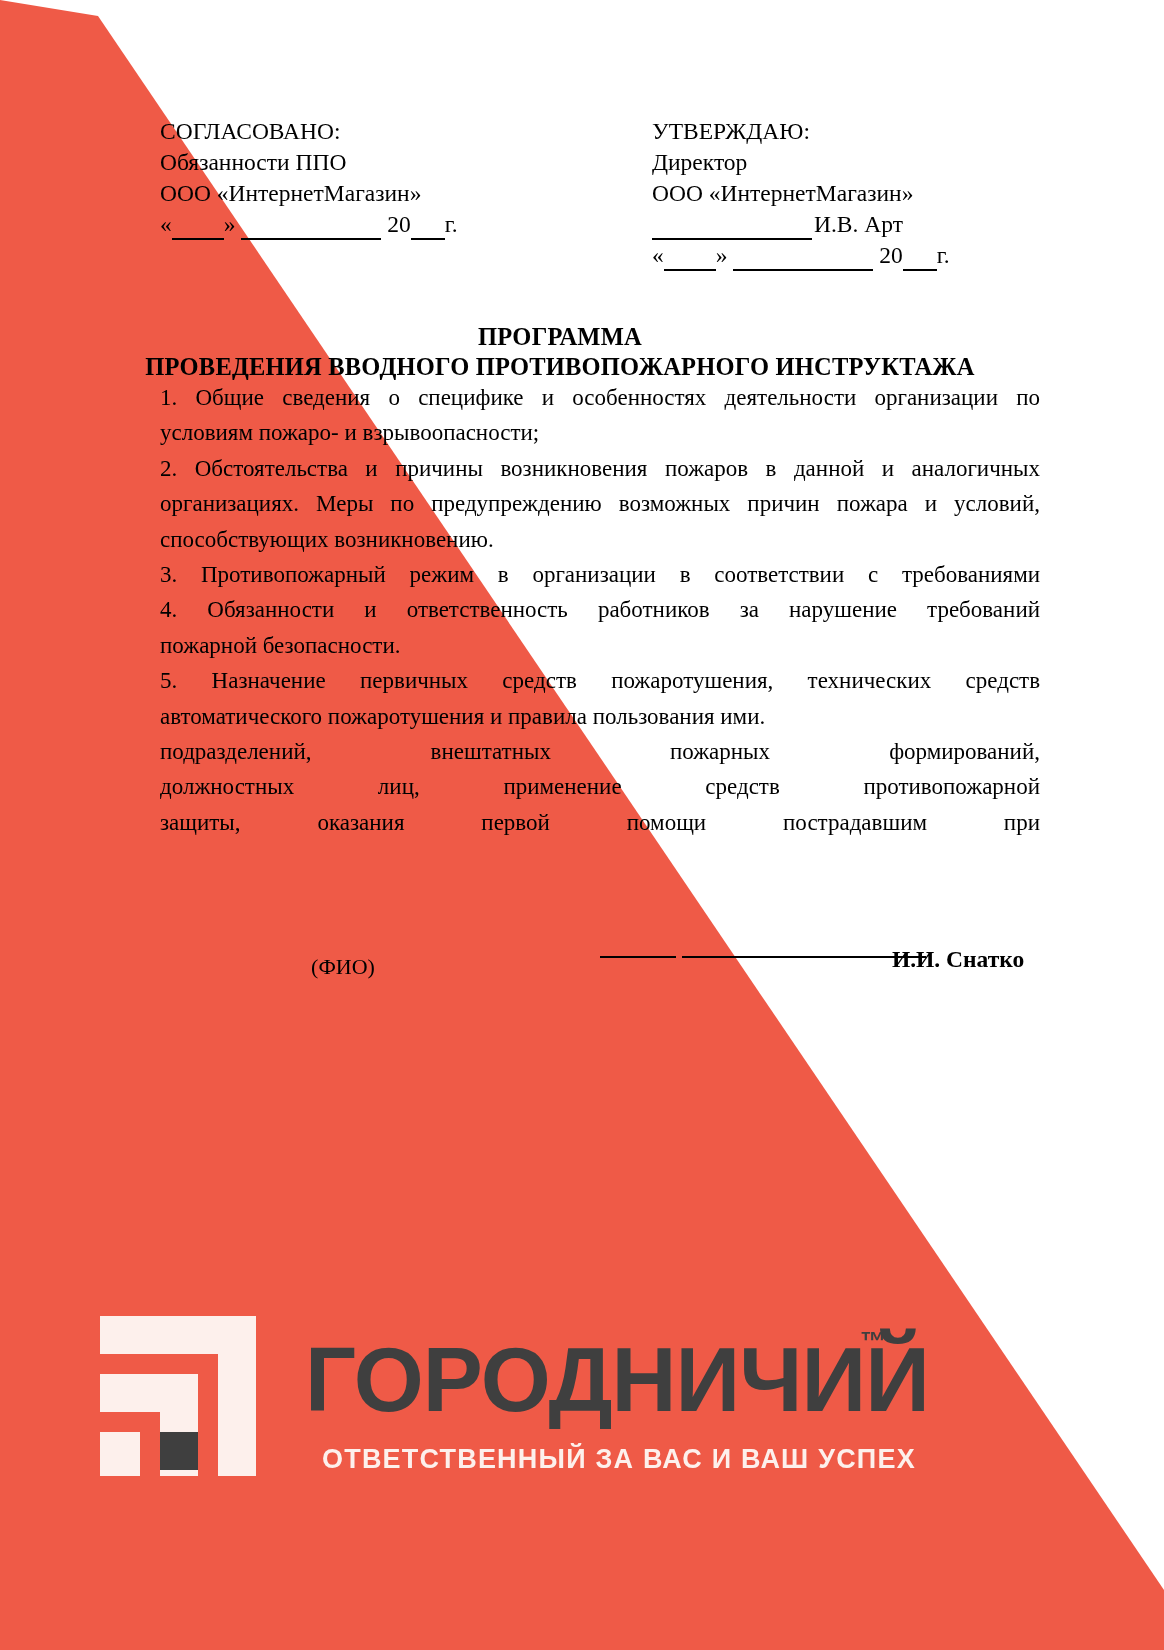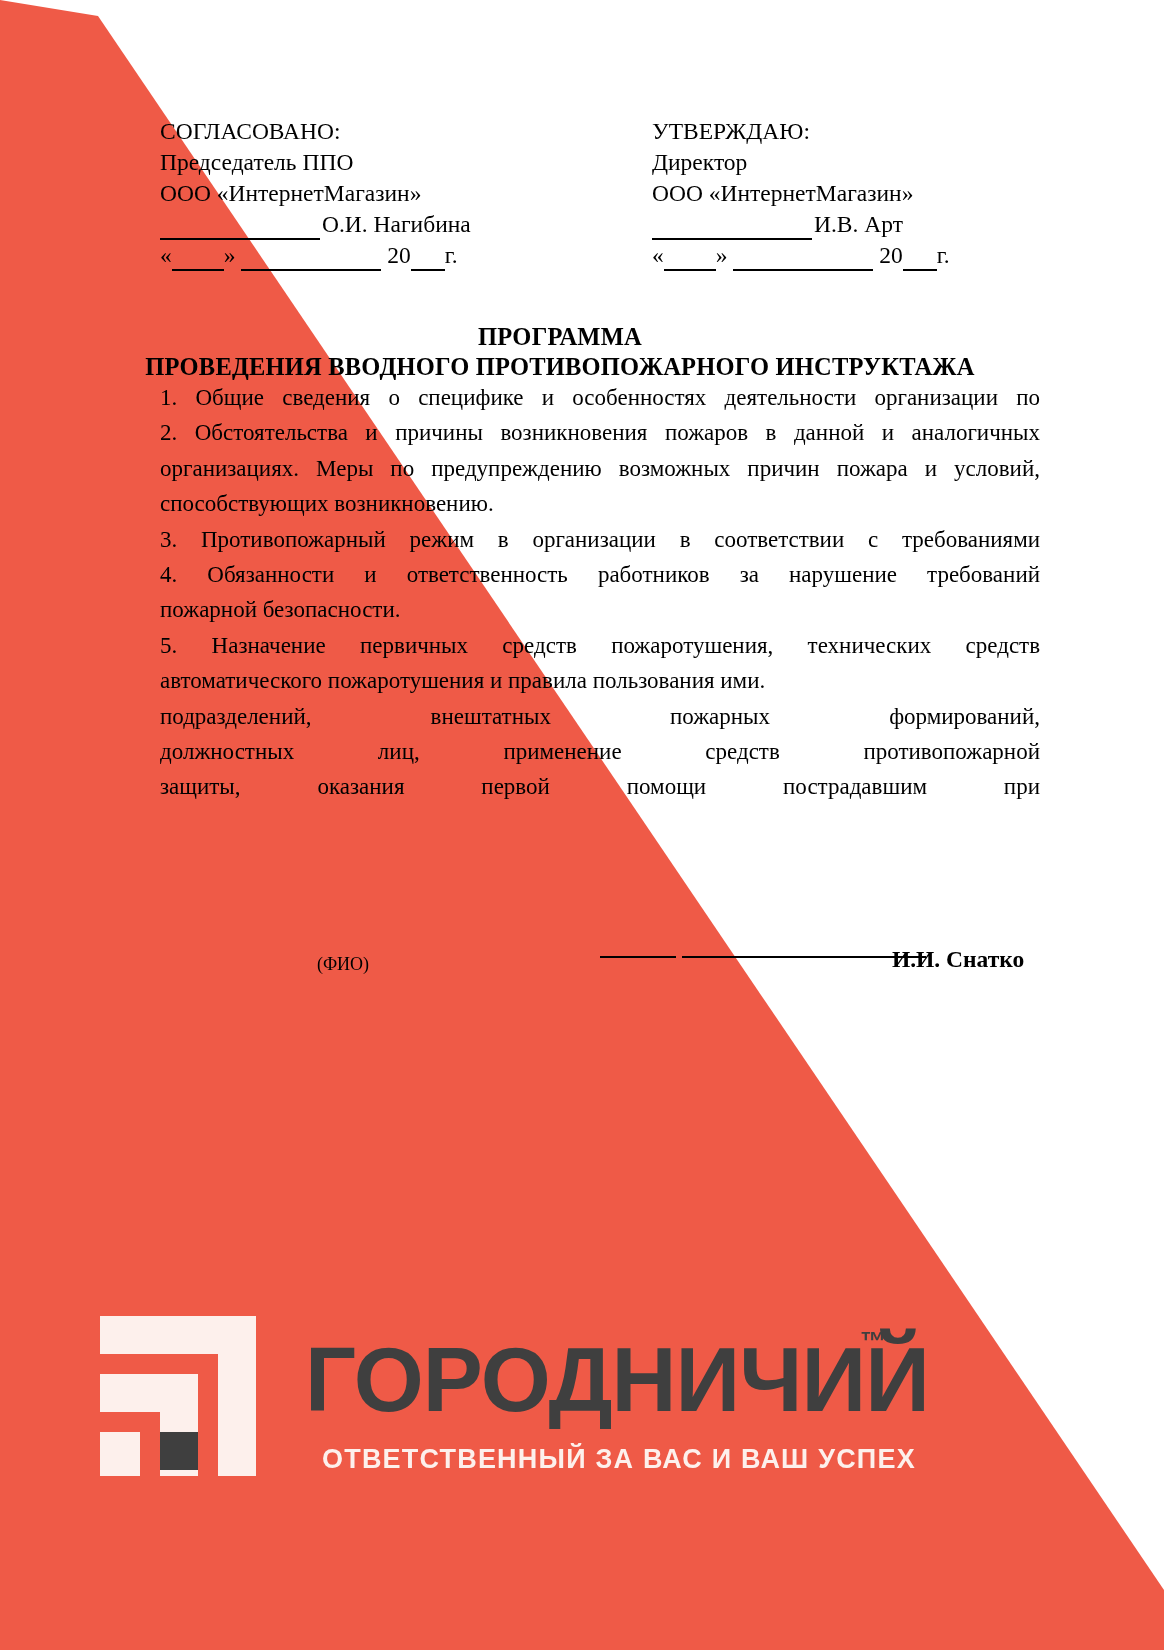--- a/index.html
+++ b/index.html
@@ -158,21 +158,21 @@
     font-size: 23.5px;
     white-space: nowrap;
     font-weight: bold;
   }
   #sig-caption {
     position: absolute;
     left: 178px;
     top: 938px;
     width: 330px;
     text-align: center;
-    font-size: 18px;
+    font-size: 22px;
   }
 
   
   #logo-area {
     position: absolute;
     left: 100px;
     top: 1316px;
     width: 800px;
     height: 200px;
   }
@@ -222,25 +222,22 @@
 <div id="page">
 
   <svg id="red-wedge" viewBox="0 0 1164 1650" preserveAspectRatio="none" aria-hidden="true">
     <polygon points="0,0 0,1650 1164,1650 1164,1590 98,16" fill="#ef5a47"></polygon>
   </svg>
 
   <div id="doc">
 
     <div id="hdr-left" class="hdr-block">
       <span class="hdr-line">СОГЛАСОВАНО:</span>
-      <span class="hdr-line">Председатель ППО</span>
+      <span class="hdr-line">Обязанности ППО</span>
       <span class="hdr-line">ООО «ИнтернетМагазин»</span>
-      <span class="sign-row">
-        <span class="sign-rule"></span><span class="sign-name">О.И. Нагибина</span>
-      </span>
       <span class="date-row">
         <span>«</span><span class="blank-sm"></span><span>»</span>
         <span class="blank-md"></span>
         <span>20</span><span class="blank-xs"></span><span>г.</span>
       </span>
     </div>
 
     <div id="hdr-right" class="hdr-block">
       <span class="hdr-line">УТВЕРЖДАЮ:</span>
       <span class="hdr-line">Директор</span>
@@ -255,20 +252,21 @@
       </span>
     </div>
 
     <div id="title-wrap">
       <span class="doc-title">ПРОГРАММА</span>
       <span class="doc-title">ПРОВЕДЕНИЯ ВВОДНОГО ПРОТИВОПОЖАРНОГО ИНСТРУКТАЖА</span>
     </div>
 
     <div id="body-text">
       <span class="body-line stretch">1. Общие сведения о специфике и особенностях деятельности организации по</span>
+      <span class="body-line">условиям пожаро- и взрывоопасности;</span>
       <span class="body-line stretch">2. Обстоятельства и причины возникновения пожаров в данной и аналогичных</span>
       <span class="body-line stretch">организациях. Меры по предупреждению возможных причин пожара и условий,</span>
       <span class="body-line">способствующих возникновению.</span>
       <span class="body-line stretch">3. Противопожарный режим в организации в соответствии с требованиями</span>
       <span class="body-line stretch">4. Обязанности и ответственность работников за нарушение требований</span>
       <span class="body-line">пожарной безопасности.</span>
       <span class="body-line stretch">5. Назначение первичных средств пожаротушения, технических средств</span>
       <span class="body-line">автоматического пожаротушения и правила пользования ими.</span>
       <span class="body-line stretch">подразделений, внештатных пожарных формирований,</span>
       <span class="body-line stretch">должностных лиц, применение средств противопожарной</span>

